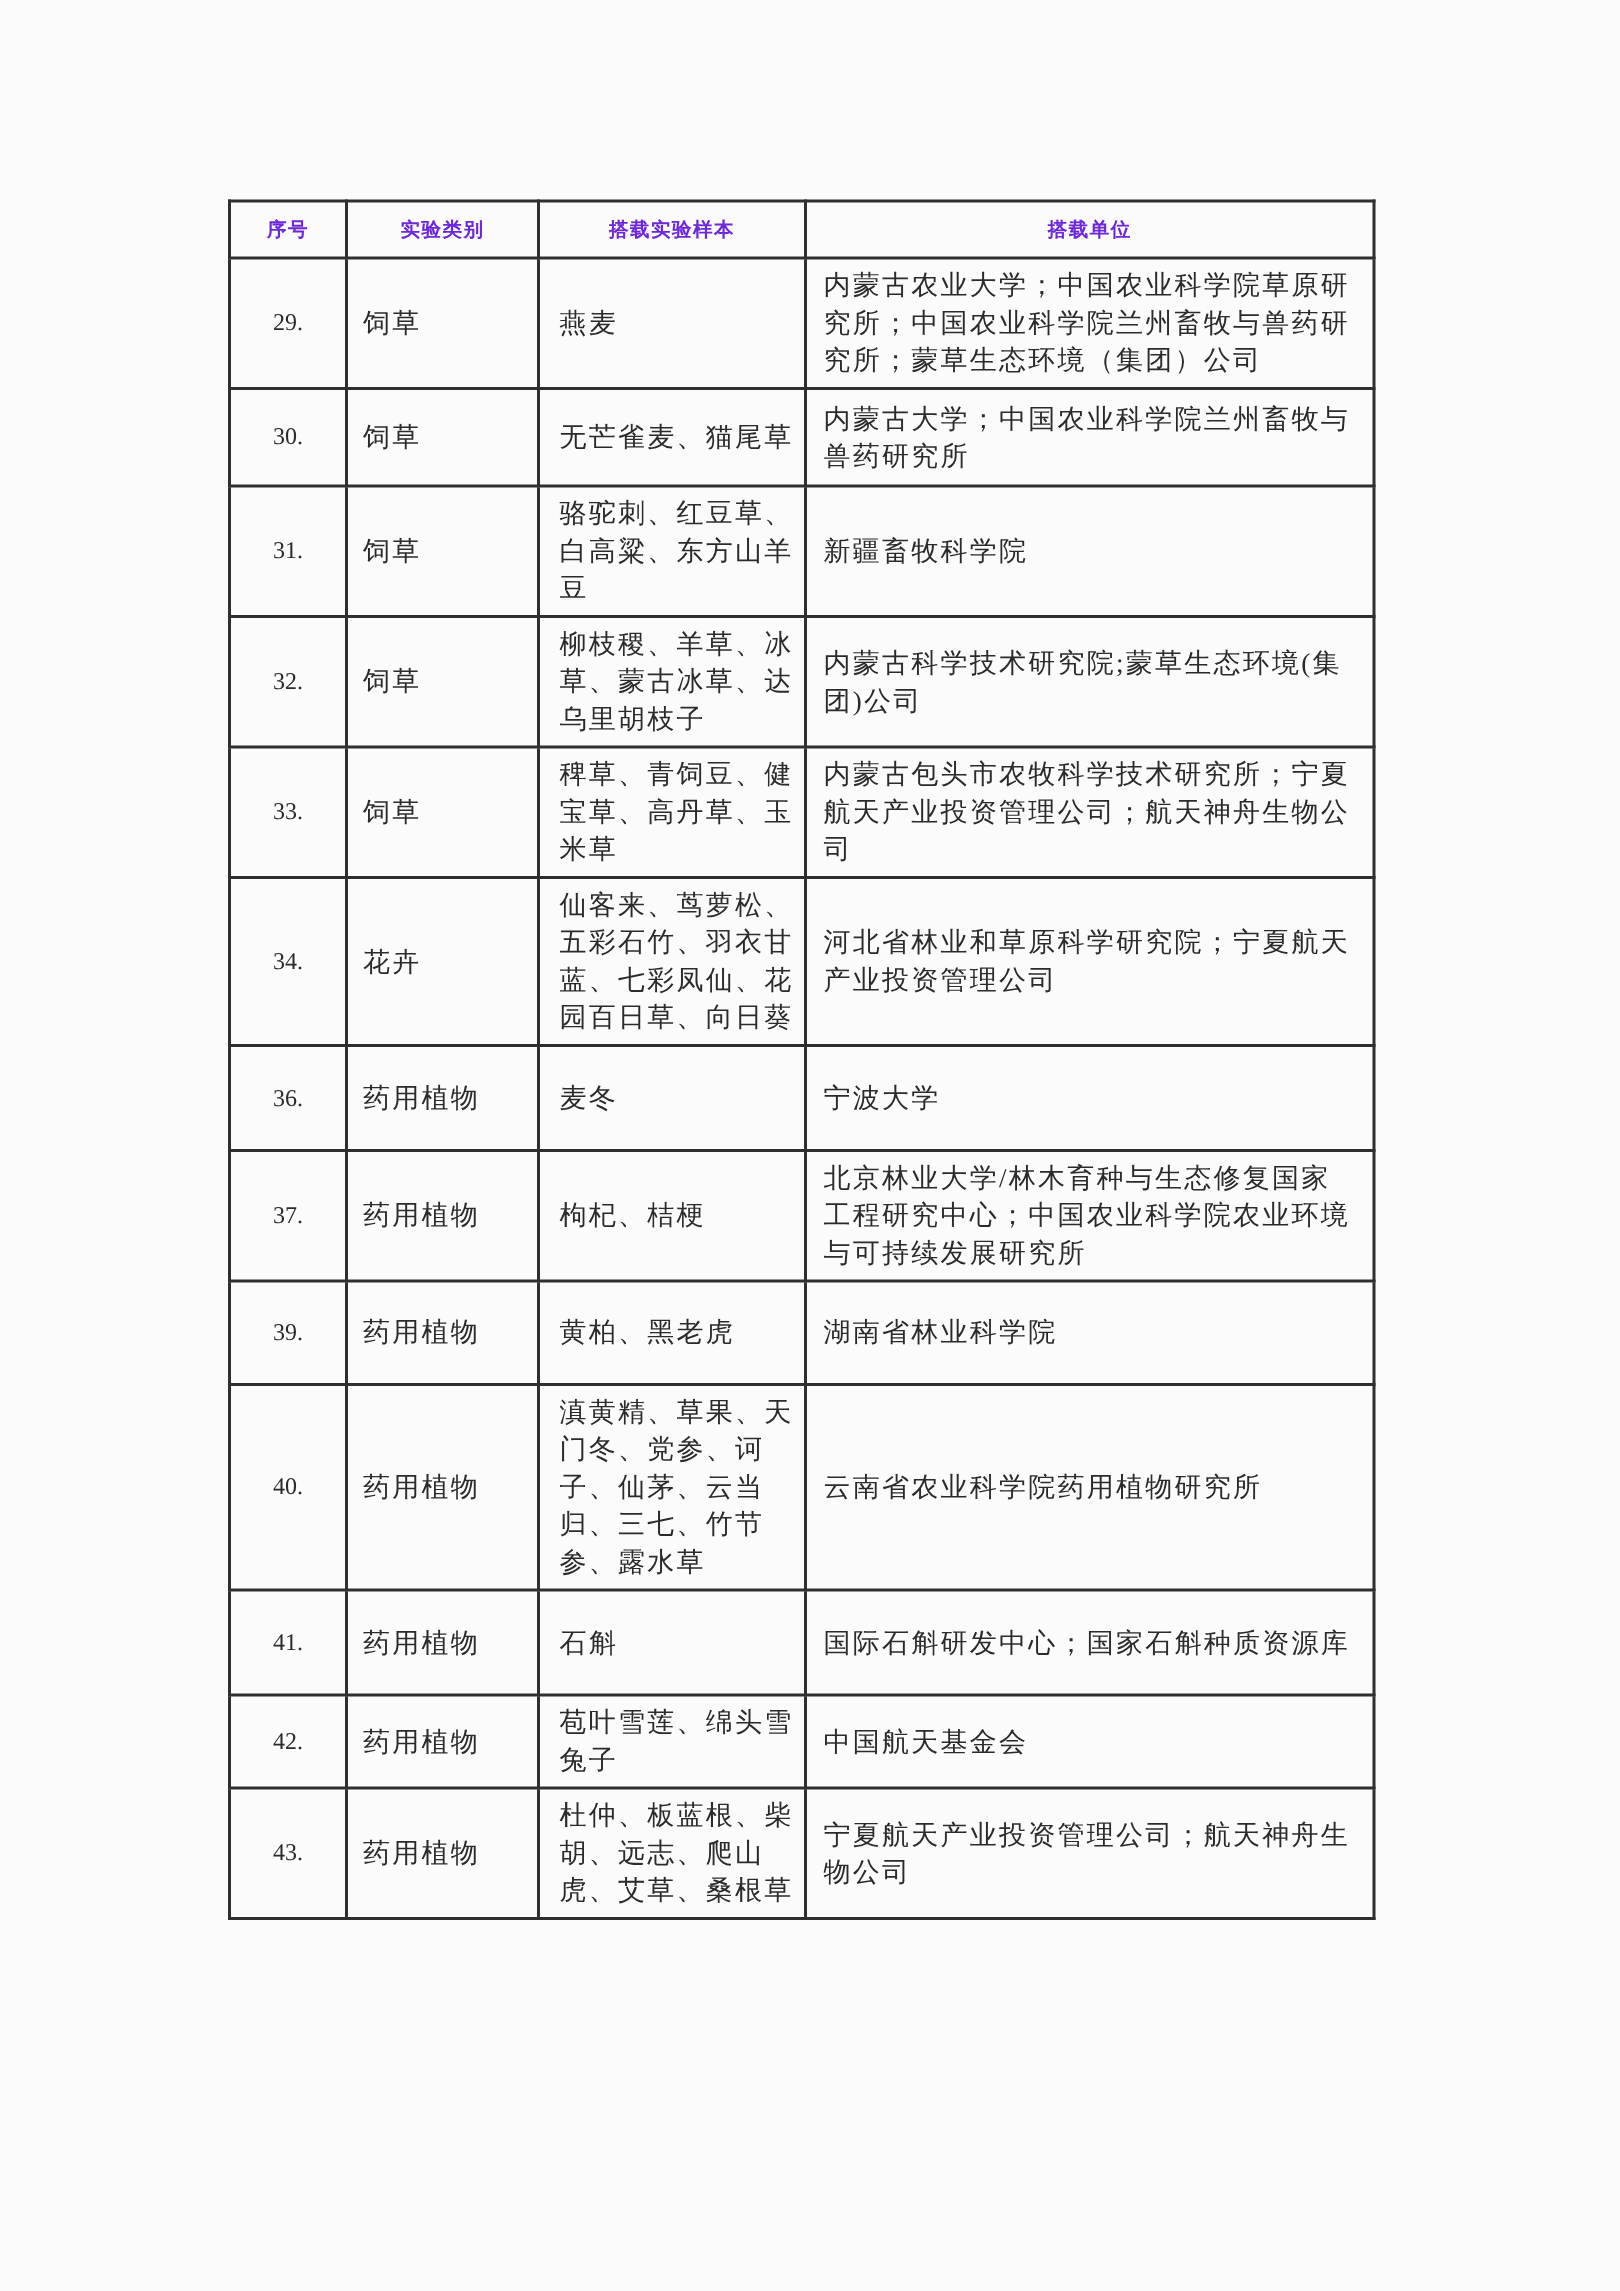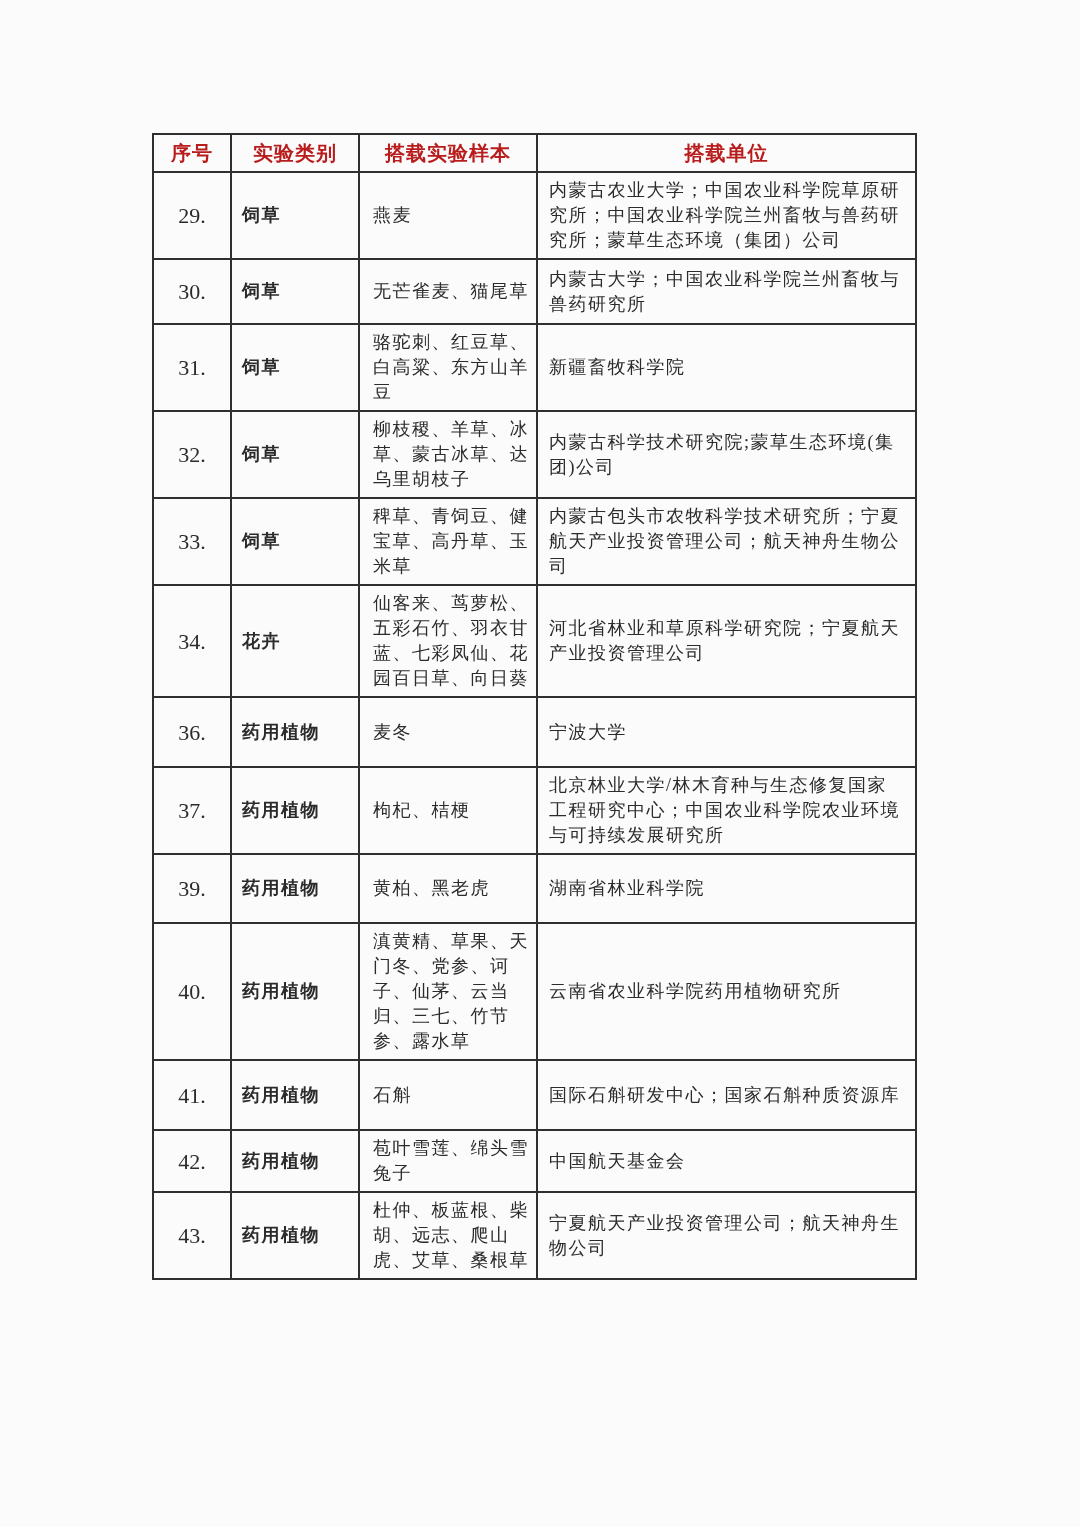--- a/index.html
+++ b/index.html
@@ -26,41 +26,41 @@
   .exp-table th, .exp-table td {
     border: 2px solid #2f2f2f;
     vertical-align: middle;
     box-sizing: border-box;
     word-break: break-all;
     overflow-wrap: anywhere;
   }
   .exp-table th {
     font-family: "Liberation Sans", sans-serif;
     font-weight: bold;
-    font-size: 20px;
-    color: #b91c1c;
+    font-size: 13px;
+    color: #6d28d9;
     height: 38px;
     text-align: center;
     letter-spacing: 1px;
     padding: 2px 4px;
   }
   .exp-table td {
     font-family: "Liberation Serif", serif;
     font-size: 18px;
     color: #2b2b2b;
     line-height: 25px;
     letter-spacing: 1.5px;
   }
   td.col0 {
     text-align: center;
     letter-spacing: 0;
-    font-size: 22px;
+    font-size: 16px;
     padding: 16px 2px;
   }
-  td.col1 { padding: 5px 8px 5px 10px; font-weight: bold; }
+  td.col1 { padding: 5px 8px 5px 10px; }
   td.col2 { padding: 5px 6px 5px 13px; }
   td.col3 { padding: 5px 10px 5px 11px; }
 </style>
 </head>
 <body>
 
 <div class="page">
   <table class="exp-table">
     <colgroup>
       <col style="width:78px">

